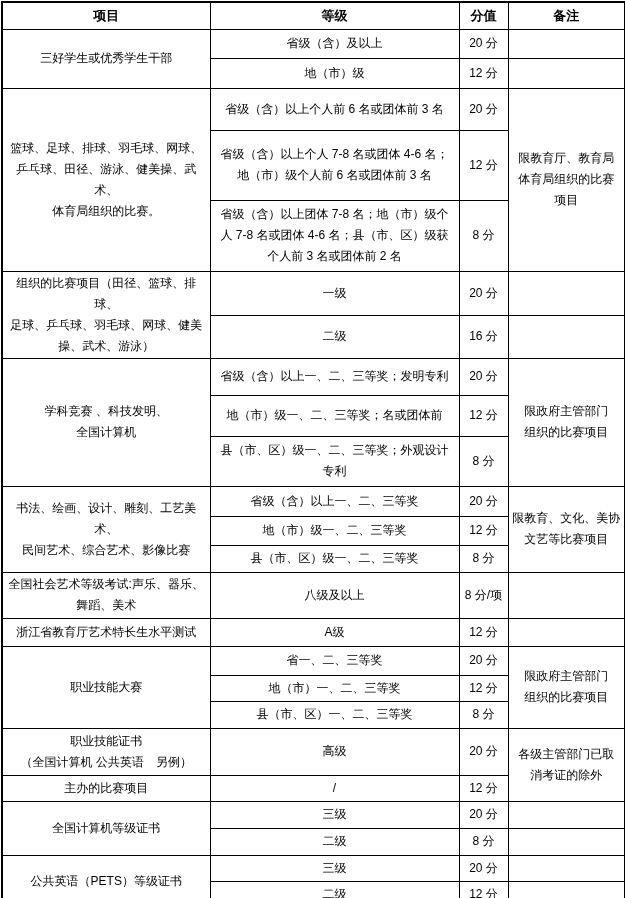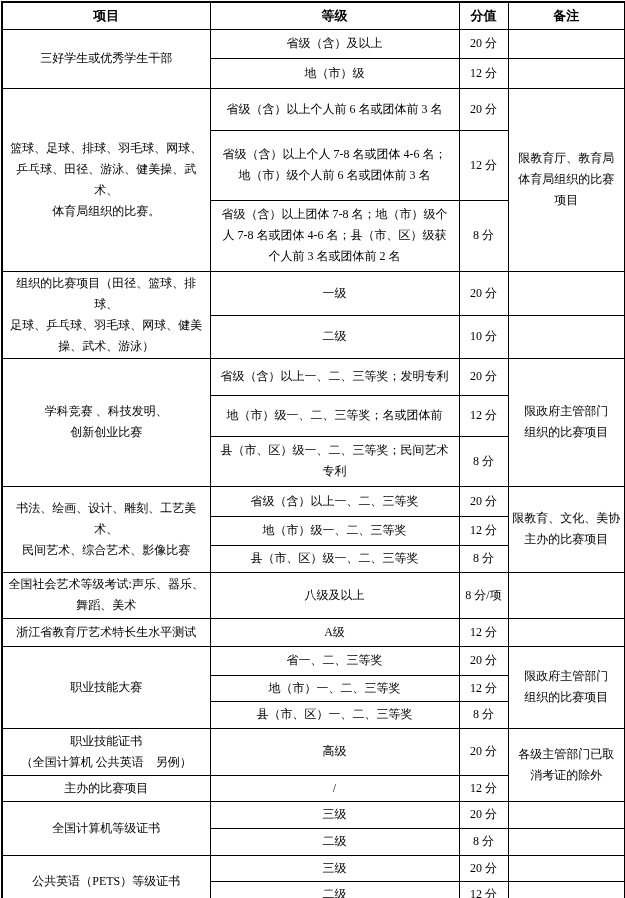--- a/index.html
+++ b/index.html
@@ -1,21 +1,21 @@
 <!DOCTYPE html>
 <html><head>
 <meta charset="utf-8">
 <style>
   html, body { margin: 0; padding: 0; background: #ffffff; }
   .page {
     width: 625px;
     height: 898px;
     box-sizing: border-box;
     background: #ffffff;
-    font-family: Liberation Serif, serif;
+    font-family: Liberation Sans, sans-serif;
   }
   table.score-table {
     border-collapse: collapse;
     table-layout: fixed;
     width: 623px;
     height: 896px;
     margin: 1px;
     border: 2px solid #000;
   }
   .score-table th, .score-table td {
@@ -95,49 +95,49 @@
     <tr style="height:38px">
       <td class="c-project" rowspan="2">组织的比赛项目（田径、篮球、排球、
 足球、乒乓球、羽毛球、网球、健美
 操、武术、游泳）</td>
       <td class="c-level">一级</td>
       <td class="c-score">20 分</td>
       <td class="c-note"></td>
     </tr>
     <tr style="height:36px">
       <td class="c-level">二级</td>
-      <td class="c-score">10 分</td>
+      <td class="c-score">16 分</td>
       <td class="c-note"></td>
     </tr>
 
     <tr style="height:37px">
       <td class="c-project" rowspan="3">学科竞赛 、科技发明、
-创新创业比赛</td>
+全国计算机</td>
       <td class="c-level">省级（含）以上一、二、三等奖；发明专利</td>
       <td class="c-score">20 分</td>
       <td class="c-note" rowspan="3">限政府主管部门
 组织的比赛项目</td>
     </tr>
     <tr style="height:41px">
       <td class="c-level">地（市）级一、二、三等奖；名或团体前</td>
       <td class="c-score">12 分</td>
     </tr>
     <tr style="height:50px">
-      <td class="c-level">县（市、区）级一、二、三等奖；民间艺术
+      <td class="c-level">县（市、区）级一、二、三等奖；外观设计
 专利</td>
       <td class="c-score">8 分</td>
     </tr>
 
     <tr style="height:30px">
       <td class="c-project" rowspan="3">书法、绘画、设计、雕刻、工艺美术、
 民间艺术、综合艺术、影像比赛</td>
       <td class="c-level">省级（含）以上一、二、三等奖</td>
       <td class="c-score">20 分</td>
       <td class="c-note" rowspan="3">限教育、文化、美协
-主办的比赛项目</td>
+文艺等比赛项目</td>
     </tr>
     <tr style="height:29px">
       <td class="c-level">地（市）级一、二、三等奖</td>
       <td class="c-score">12 分</td>
     </tr>
     <tr style="height:27px">
       <td class="c-level">县（市、区）级一、二、三等奖</td>
       <td class="c-score">8 分</td>
     </tr>
 

